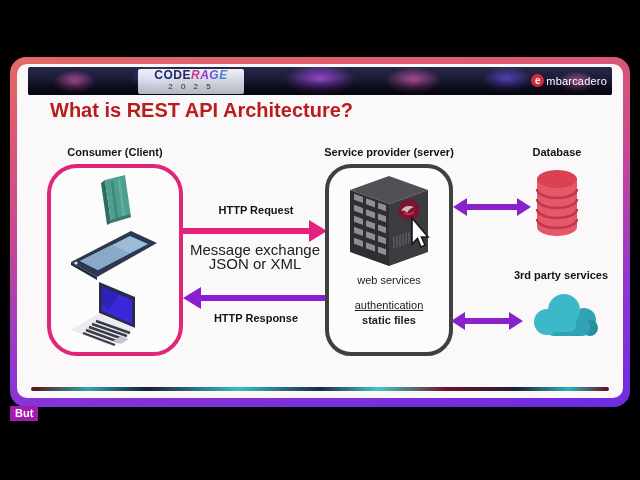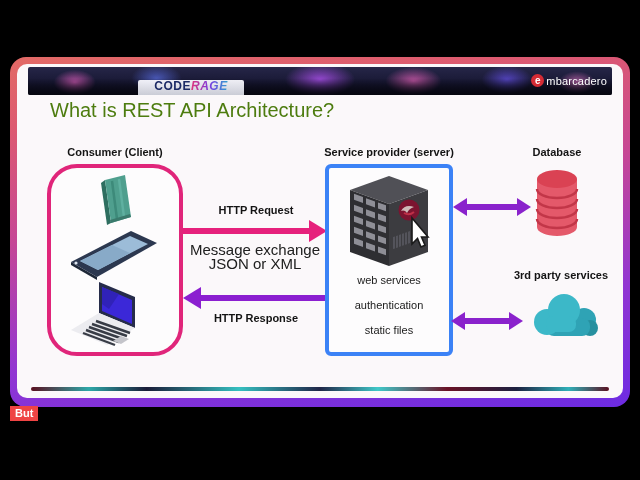--- a/index.html
+++ b/index.html
@@ -17,44 +17,44 @@
     background:
       radial-gradient(30px 18px at 8% 55%, rgba(224,96,192,.8), transparent 70%),
       radial-gradient(36px 20px at 22% 40%, rgba(90,110,230,.7), transparent 70%),
       radial-gradient(50px 24px at 50% 45%, rgba(170,80,235,.85), transparent 70%),
       radial-gradient(40px 20px at 66% 50%, rgba(235,100,190,.75), transparent 70%),
       radial-gradient(36px 20px at 82% 45%, rgba(100,80,230,.75), transparent 70%),
       radial-gradient(26px 16px at 94% 55%, rgba(230,120,200,.7), transparent 70%),
       linear-gradient(180deg,#262648 0%,#181834 55%,#0c0c20 100%);}
   .banner::after{content:"";position:absolute;inset:0;
       background:linear-gradient(0deg, rgba(5,5,12,.85) 0%, rgba(5,5,12,.4) 35%, transparent 60%);}
-  .coderage{position:absolute;left:110px;top:13px;width:106px;height:25px;z-index:2;text-align:center;
+  .coderage{position:absolute;left:110px;top:2px;width:106px;height:25px;z-index:2;text-align:center;
       background:linear-gradient(180deg,rgba(250,250,255,.95),rgba(222,226,240,.8));border-radius:2px;}
   .cr-main{font-weight:bold;font-size:12px;line-height:13px;letter-spacing:.5px;}
   .cr-code{color:#1c2a66;}
   .cr-rage{font-style:italic;background:linear-gradient(90deg,#e0357a,#7a3ae0,#30a0d0);
       -webkit-background-clip:text;background-clip:text;color:transparent;}
   .cr-year{font-size:8px;letter-spacing:3px;color:#2a2a30;line-height:9px;}
   .emb{position:absolute;right:5px;top:7px;z-index:2;display:flex;align-items:center;gap:2px;}
   .emb-e{width:13px;height:13px;border-radius:50%;background:#d52b35;color:#fff;font-weight:bold;
       font-size:10px;line-height:13px;text-align:center;}
   .emb-text{color:#fff;font-size:11px;letter-spacing:.2px;}
 
-  .title{position:absolute;left:33px;top:35px;font-size:20px;font-weight:normal;color:#4d7c0f;}
+  .title{position:absolute;left:33px;top:35px;font-size:20px;font-weight:bold;color:#b91c1c;}
 
   .lbl{position:absolute;font-size:11px;font-weight:bold;color:#141414;text-align:center;}
   .client-label{left:20px;top:82px;width:156px;}
   .server-label{left:293px;top:82px;width:158px;}
   .db-label{left:490px;top:82px;width:100px;}
   .tp-label{left:478px;top:205px;width:132px;}
 
   .client-box{position:absolute;left:30px;top:100px;width:136px;height:192px;box-sizing:border-box;
       border:4px solid #e0257a;border-radius:30px;background:#fdfcfd;}
   .server-box{position:absolute;left:308px;top:100px;width:128px;height:192px;box-sizing:border-box;
-      border:4px solid #3b82f6;border-radius:6px;background:#fdfcfd;}
+      border:4px solid #404040;border-radius:26px;background:#fdfcfd;}
   .svc-item{position:absolute;left:0;width:100%;text-align:center;font-size:11px;color:#202020;}
 
   .mid-bold{position:absolute;left:168px;width:142px;text-align:center;font-size:11px;font-weight:bold;color:#141414;}
   .msg{position:absolute;left:152px;top:179px;width:172px;text-align:center;font-size:15px;line-height:13.5px;color:#202020;}
 
   .arrow{position:absolute;height:22px;}
   .arrow .bar{position:absolute;top:8px;height:6px;}
   .arrow-r .bar{left:0;right:14px;background:#e6217c;}
   .arrow-r .head{position:absolute;right:0;top:0;width:0;height:0;
       border-top:11px solid transparent;border-bottom:11px solid transparent;border-left:18px solid #e6217c;}
@@ -66,21 +66,21 @@
   .darrow .bar{position:absolute;left:11px;right:11px;top:6px;height:6px;background:#8a22cc;}
   .darrow .hl,.darrow .hr{position:absolute;top:0;width:0;height:0;
       border-top:9px solid transparent;border-bottom:9px solid transparent;}
   .darrow .hl{left:0;border-right:14px solid #8a22cc;}
   .darrow .hr{right:0;border-left:14px solid #8a22cc;}
 
   .bottom-strip{position:absolute;left:14px;right:14px;top:323px;height:4px;border-radius:2px;
       background:linear-gradient(90deg,#5a1020 0%,#2ea8a8 10%,#1a1c38 20%,#35c0c0 36%,#202648 50%,
                  #40c8c8 60%,#6a1226 72%,#1c2040 84%,#30b0b8 93%,#5a1020 100%);}
 
-  .caption{position:absolute;left:10px;top:406px;background:#ef4444;color:#fff;
+  .caption{position:absolute;left:10px;top:406px;background:#a21caf;color:#fff;
       font-weight:bold;font-size:11px;padding:1px 5px 2px 5px;}
 
   .icon{position:absolute;}
 </style>
 </head>
 <body>
 
 <div class="stage">
   <div class="frame">
     <div class="slide">
@@ -183,22 +183,22 @@
               <line x1="63" y1="80" x2="63" y2="92"></line>
           </g>
           <g>
             <circle cx="63" cy="36" r="10.5" fill="#7c1430"></circle>
             <path d="M55,37 q4,-7 13,-4 q-5,1.5 -7,6 q-2.5,-3.5 -6,-2 z" fill="#d8ccc8" opacity="0.9"></path>
             <path d="M58,39 q5,3 10,-1" stroke="#c03048" stroke-width="2" fill="none"></path>
           </g>
           <path d="M66,44 L66,70 L71.5,64.5 L75,73 L79,71.3 L75.5,63 L82,63 Z" fill="#ffffff" stroke="#1a1a1a" stroke-width="1.6"></path>
         </svg>
         <div class="svc-item" style="top:106px;">web services</div>
-        <div class="svc-item" style="top:131px;">authentication</div>
-        <div class="svc-item" style="top:156px;">static files</div>
+        <div class="svc-item" style="top:131px;text-decoration:underline;">authentication</div>
+        <div class="svc-item" style="top:146px;font-weight:bold;">static files</div>
       </div>
 
       <div class="darrow" style="left:436px;top:134px;width:78px;">
         <div class="bar"></div>
           <div class="hl"></div>
           <div class="hr"></div>
       </div>
       <svg class="icon" style="left:516px;top:102px;" width="48" height="74" viewBox="0 0 48 74">
         <path d="M4 13 v48 a20 9 0 0 0 40 0 V13" fill="#e4596a"></path>
         <g stroke="#c23648" stroke-width="2.5" fill="none">

